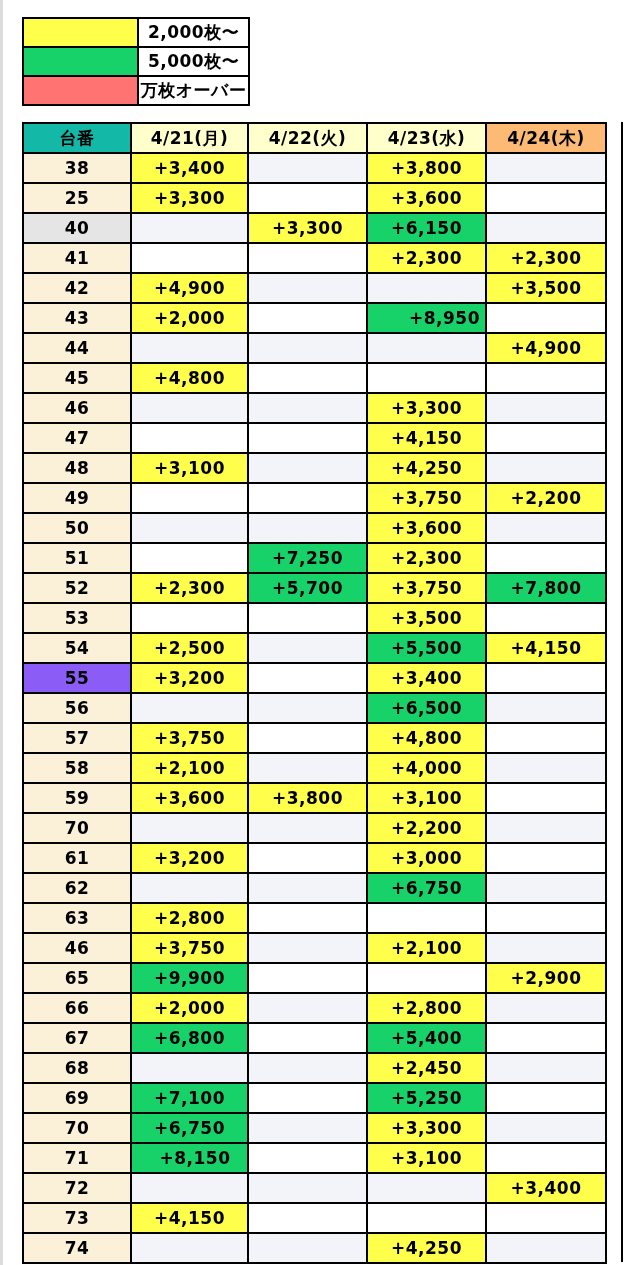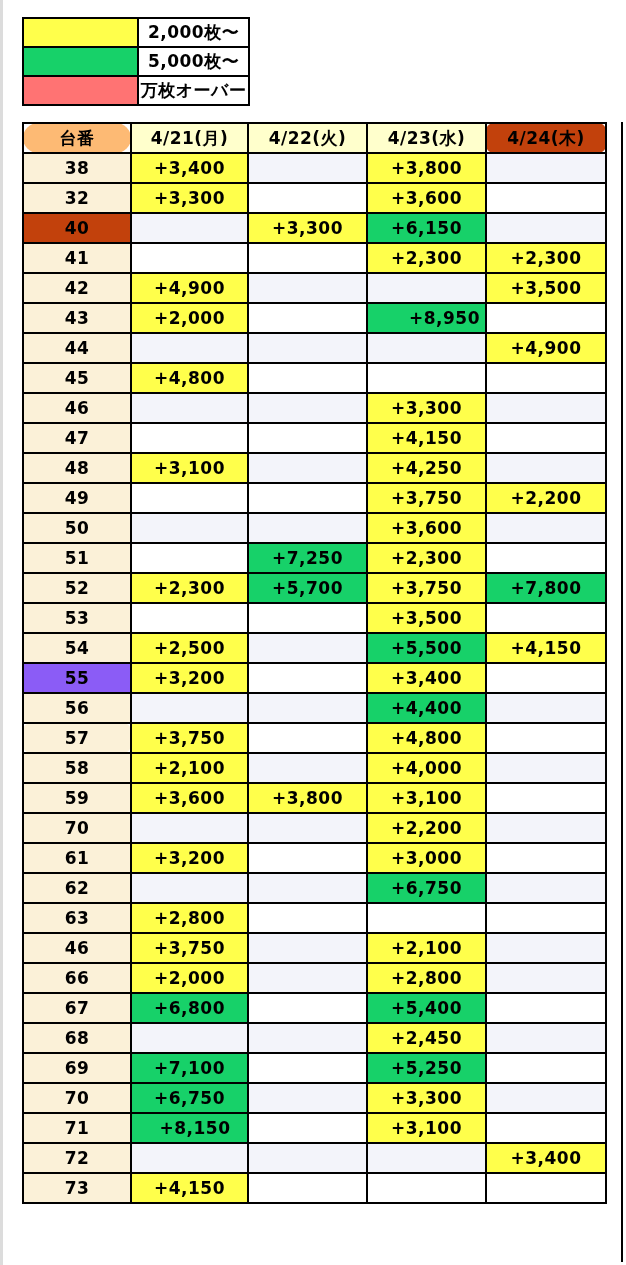--- a/index.html
+++ b/index.html
@@ -89,44 +89,44 @@
   <table class="grid">
     <colgroup id="grid-cols">
         <col style="width: 108px;">
         <col style="width: 117px;">
         <col style="width: 119px;">
         <col style="width: 119px;">
         <col style="width: 120px;">
       </colgroup>
     <thead>
       <tr id="grid-header-row">
-          <th style="background: #fdba74; border-radius: 15px;">台番</th>
+          <th style="background: #14b8a6;">台番</th>
           <th style="background: rgb(255, 255, 204);">4/21(月)</th>
           <th style="background: rgb(255, 255, 204);">4/22(火)</th>
           <th style="background: rgb(255, 255, 204);">4/23(水)</th>
-          <th style="background: #c2410c; border-radius: 8px;">4/24(木)</th>
+          <th style="background: #fdba74;">4/24(木)</th>
         </tr>
     </thead>
     <tbody id="grid-body">
         <tr>
           <td style="background: rgb(251, 241, 216);">38</td>
           <td style="background: rgb(255, 255, 75);">+3,400</td>
           <td style="background: rgb(243, 244, 250);"></td>
           <td style="background: rgb(255, 255, 75);">+3,800</td>
           <td style="background: rgb(243, 244, 250);"></td>
         </tr>
         <tr>
-          <td style="background: rgb(251, 241, 216);">32</td>
+          <td style="background: rgb(251, 241, 216);">25</td>
           <td style="background: rgb(255, 255, 75);">+3,300</td>
           <td style="background: rgb(255, 255, 255);"></td>
           <td style="background: rgb(255, 255, 75);">+3,600</td>
           <td style="background: rgb(255, 255, 255);"></td>
         </tr>
         <tr>
-          <td style="background: #c2410c;">40</td>
+          <td style="background: #e5e5e5;">40</td>
           <td style="background: rgb(243, 244, 250);"></td>
           <td style="background: rgb(255, 255, 75);">+3,300</td>
           <td style="background: rgb(23, 209, 105);">+6,150</td>
           <td style="background: rgb(243, 244, 250);"></td>
         </tr>
         <tr>
           <td style="background: rgb(251, 241, 216);">41</td>
           <td style="background: rgb(255, 255, 255);"></td>
           <td style="background: rgb(255, 255, 255);"></td>
           <td style="background: rgb(255, 255, 75);">+2,300</td>
@@ -227,21 +227,21 @@
           <td style="background: #8b5cf6;">55</td>
           <td style="background: rgb(255, 255, 75);">+3,200</td>
           <td style="background: rgb(255, 255, 255);"></td>
           <td style="background: rgb(255, 255, 75);">+3,400</td>
           <td style="background: rgb(255, 255, 255);"></td>
         </tr>
         <tr>
           <td style="background: rgb(251, 241, 216);">56</td>
           <td style="background: rgb(243, 244, 250);"></td>
           <td style="background: rgb(243, 244, 250);"></td>
-          <td style="background: rgb(23, 209, 105);">+4,400</td>
+          <td style="background: rgb(23, 209, 105);">+6,500</td>
           <td style="background: rgb(243, 244, 250);"></td>
         </tr>
         <tr>
           <td style="background: rgb(251, 241, 216); border-radius: 8px;">57</td>
           <td style="background: rgb(255, 255, 75);">+3,750</td>
           <td style="background: rgb(255, 255, 255);"></td>
           <td style="background: rgb(255, 255, 75);">+4,800</td>
           <td style="background: rgb(255, 255, 255);"></td>
         </tr>
         <tr>
@@ -287,20 +287,27 @@
           <td style="background: rgb(255, 255, 255);"></td>
         </tr>
         <tr>
           <td style="background: rgb(251, 241, 216);">46</td>
           <td style="background: rgb(255, 255, 75);">+3,750</td>
           <td style="background: rgb(243, 244, 250);"></td>
           <td style="background: rgb(255, 255, 75);">+2,100</td>
           <td style="background: rgb(243, 244, 250);"></td>
         </tr>
         <tr>
+          <td style="background: rgb(251, 241, 216);">65</td>
+          <td style="background: rgb(23, 209, 105);">+9,900</td>
+          <td style="background: rgb(255, 255, 255);"></td>
+          <td style="background: rgb(255, 255, 255);"></td>
+          <td style="background: rgb(255, 255, 75);">+2,900</td>
+        </tr>
+        <tr>
           <td style="background: rgb(251, 241, 216);">66</td>
           <td style="background: rgb(255, 255, 75);">+2,000</td>
           <td style="background: rgb(243, 244, 250);"></td>
           <td style="background: rgb(255, 255, 75);">+2,800</td>
           <td style="background: rgb(243, 244, 250);"></td>
         </tr>
         <tr>
           <td style="background: rgb(251, 241, 216);">67</td>
           <td style="background: rgb(23, 209, 105);">+6,800</td>
           <td style="background: rgb(255, 255, 255);"></td>
@@ -342,17 +349,24 @@
           <td style="background: rgb(243, 244, 250);"></td>
           <td style="background: rgb(255, 255, 75);">+3,400</td>
         </tr>
         <tr>
           <td style="background: rgb(251, 241, 216);">73</td>
           <td style="background: rgb(255, 255, 75);">+4,150</td>
           <td style="background: rgb(255, 255, 255);"></td>
           <td style="background: rgb(255, 255, 255);"></td>
           <td style="background: rgb(255, 255, 255);"></td>
         </tr>
+        <tr>
+          <td style="background: rgb(251, 241, 216);">74</td>
+          <td style="background: rgb(243, 244, 250);"></td>
+          <td style="background: rgb(243, 244, 250);"></td>
+          <td style="background: rgb(255, 255, 75);">+4,250</td>
+          <td style="background: rgb(243, 244, 250);"></td>
+        </tr>
       </tbody>
   </table>
 
   <div class="right-rule"></div>
 </div>
 
 </body></html>

